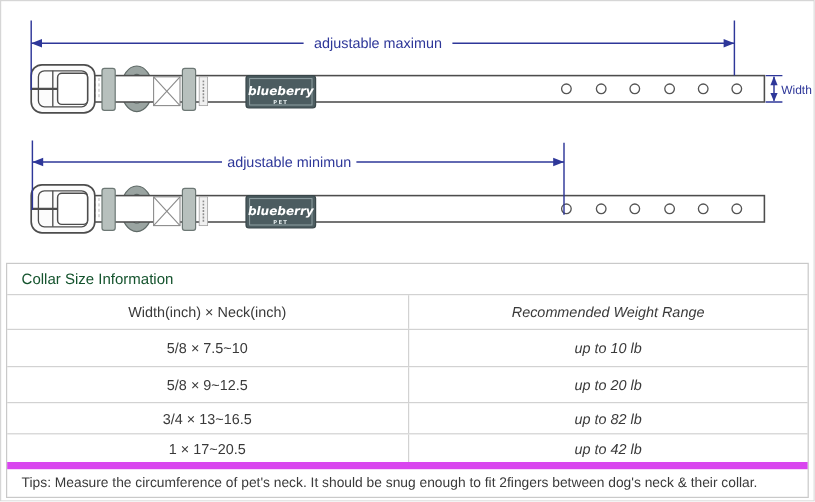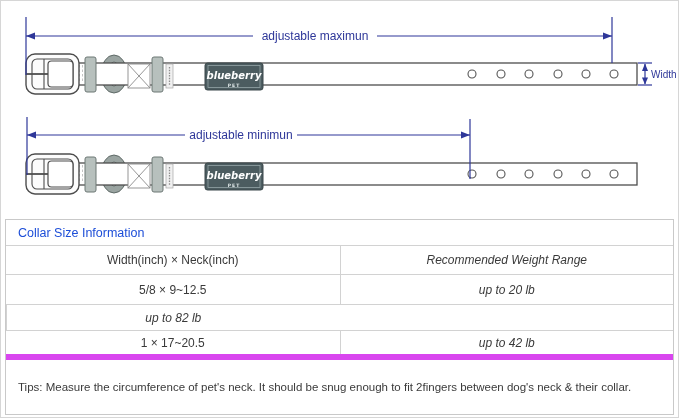--- a/index.html
+++ b/index.html
@@ -17,21 +17,21 @@
   .brand { font:italic bold 10px "DejaVu Sans", sans-serif; fill:#ffffff; }
   .brand-sub { font:bold 4.5px "DejaVu Sans", sans-serif; fill:#dfe7e8; letter-spacing:1px; }
   
   .size-table {
     position:absolute; left:4px; right:4px; top:218px; height:194px;
     border:1px solid #c9c9c9; color:#3a3a3a; font-size:12px;
     display:flex; flex-direction:column; background:#fff;
   }
   .t-title {
     height:25px; display:flex; align-items:center; padding-left:12px;
-    font-size:12.5px; color:#1d4ed8;
+    font-size:12.5px; color:#14532d;
   }
   .t-grid-row {
     display:grid; grid-template-columns:1fr 1fr; border-top:1px solid #d2d2d2;
   }
   .t-cell {
     display:flex; align-items:center; justify-content:center; text-align:right;
   }
   .t-cell.right { border-left:1px solid #d2d2d2;font-style:italic; }
   .t-head { height:28px; }
   .t-r1 { height:30px; } .t-r2 { height:29px; } .t-r3 { height:25px; } .t-r4 { height:23px; }
@@ -132,25 +132,30 @@
   </svg>
 
   <div class="size-table">
     <div class="t-title">Collar Size Information</div>
 
     <div class="t-grid-row t-head">
       <div class="t-cell">Width(inch) × Neck(inch)</div>
       <div class="t-cell right">Recommended Weight Range</div>
     </div>
 
+    <div class="t-grid-row t-r1">
+      <div class="t-cell">5/8 × 7.5~10</div>
+      <div class="t-cell right">up to 10 lb</div>
+    </div>
     <div class="t-grid-row t-r2">
       <div class="t-cell">5/8 × 9~12.5</div>
       <div class="t-cell right">up to 20 lb</div>
     </div>
     <div class="t-grid-row t-r3">
+      <div class="t-cell">3/4 × 13~16.5</div>
       <div class="t-cell right">up to 82 lb</div>
     </div>
     <div class="t-grid-row t-r4">
       <div class="t-cell">1 × 17~20.5</div>
       <div class="t-cell right">up to 42 lb</div>
     </div>
 
     <div class="t-tips">Tips: Measure the circumference of pet's neck. It should be snug enough to fit 2fingers between dog's neck &amp; their collar.</div>
   </div>
 </div>

